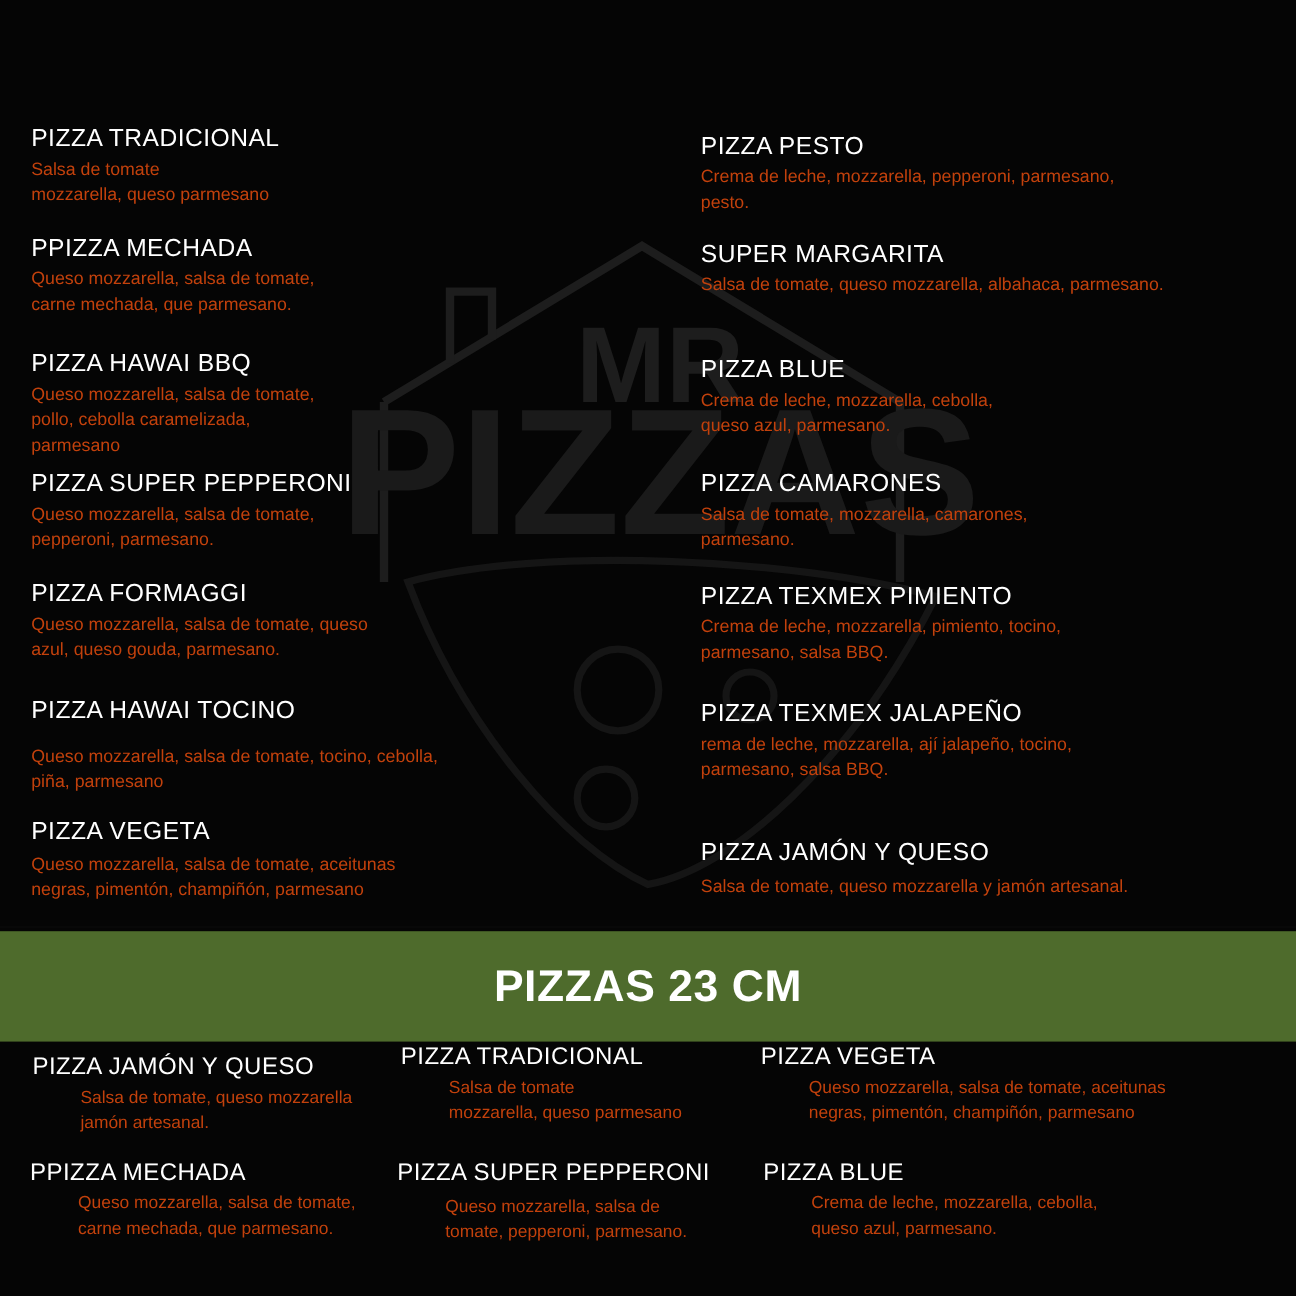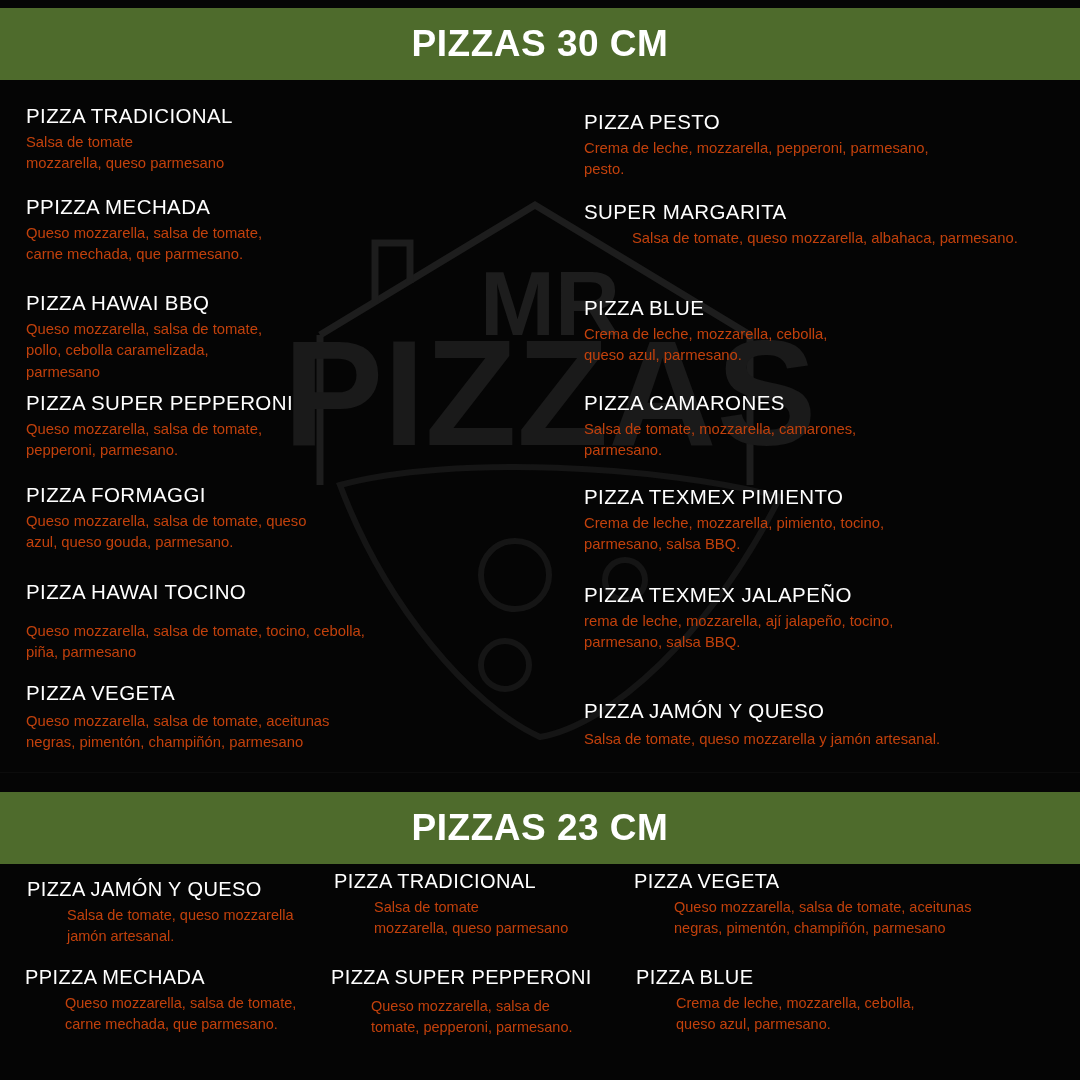--- a/index.html
+++ b/index.html
@@ -41,21 +41,21 @@
     justify-content: center;
     z-index: 2;
   }
   .banner-title {
     color: #ffffff;
     font-weight: bold;
     font-size: 37px;
     letter-spacing: 0.5px;
   }
   #banner-30 { top: 8px; height: 72px; }
-  #banner-23 { top: 776px; height: 72px; margin-top: 16px; }
+  #banner-23 { top: 776px; height: 92px; }
 
   
   .section {
     position: absolute;
     z-index: 1;
   }
   #section-30 { left: 0; top: 86px; width: 1080px; height: 686px; }
   #section-23 { left: 0; top: 856px; width: 1080px; height: 224px; }
 
   .item { position: absolute; }
@@ -97,23 +97,20 @@
       <text x="270" y="260" fill="#1a1a1a" font-family="Liberation Sans, sans-serif" font-size="150" font-weight="bold" text-anchor="middle">PIZZAS</text>
       <g fill="none" stroke="#151515" stroke-width="6">
         <path d="M60 300 C 170 270, 380 280, 500 312 C 430 450, 330 540, 260 552 C 190 520, 105 420, 60 300 Z"></path>
         <circle cx="235" cy="390" r="34"></circle>
         <circle cx="225" cy="480" r="24"></circle>
         <circle cx="345" cy="395" r="20"></circle>
       </g>
     </svg>
   </div>
 
-  <div class="banner" id="banner-30">
-    <div class="banner-title">PIZZAS 30 CM</div>
-  </div>
 
   <div class="section" id="section-30">
 
     <div class="item" style="left:26px; top:18px;">
       <div class="item-name">PIZZA TRADICIONAL</div>
       <div class="item-desc" style="margin-top:4px; white-space:pre-line;">Salsa de tomate
 mozzarella, queso parmesano</div>
     </div>
     <div class="item" style="left:26px; top:109px;">
       <div class="item-name">PPIZZA MECHADA</div>
@@ -147,21 +144,21 @@
 negras,  pimentón, champiñón, parmesano</div>
     </div>
 
     <div class="item" style="left:584px; top:24px;">
       <div class="item-name">PIZZA PESTO</div>
       <div class="item-desc" style="margin-top:4px; white-space:pre-line;">Crema de leche, mozzarella, pepperoni, parmesano,
 pesto.</div>
     </div>
     <div class="item" style="left:584px; top:114px;">
       <div class="item-name">SUPER MARGARITA</div>
-      <div class="item-desc" style="margin-top:4px; white-space:pre-line;margin-left:48px;">Salsa de tomate, queso mozzarella, albahaca, parmesano.</div>
+      <div class="item-desc" style="margin-top:4px; white-space:pre-line;">Salsa de tomate, queso mozzarella, albahaca, parmesano.</div>
     </div>
     <div class="item" style="left:584px; top:210px;">
       <div class="item-name">PIZZA BLUE</div>
       <div class="item-desc" style="margin-top:4px; white-space:pre-line;">Crema de leche, mozzarella, cebolla,
 queso azul, parmesano.</div>
     </div>
     <div class="item" style="left:584px; top:305px;">
       <div class="item-name">PIZZA CAMARONES</div>
       <div class="item-desc" style="margin-top:4px; white-space:pre-line;">Salsa de tomate, mozzarella, camarones,
 parmesano.</div>

